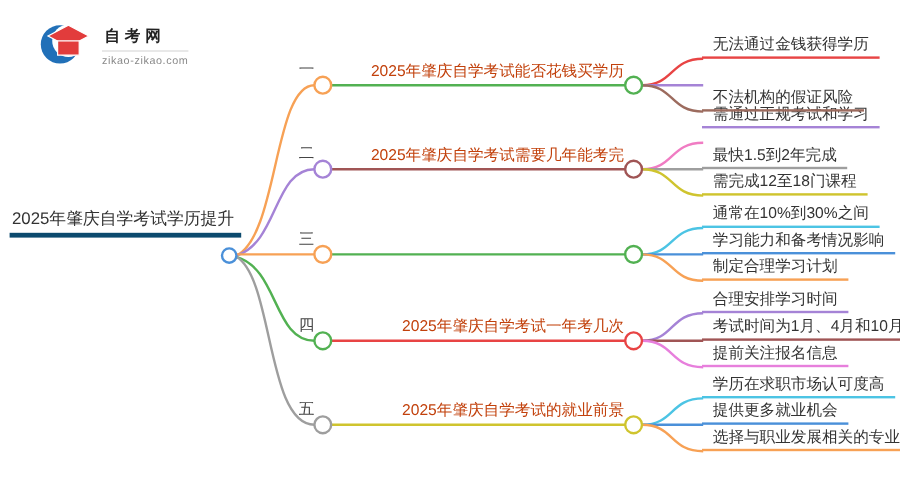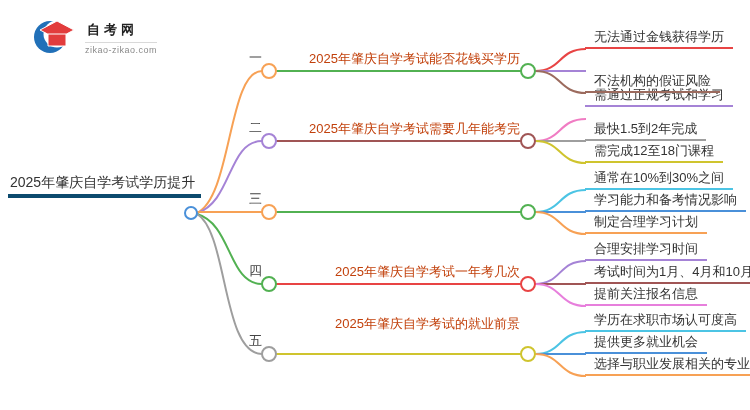--- a/index.html
+++ b/index.html
@@ -126,21 +126,21 @@
 
   <div class="node branch-num" style="right:488px;top:50px;">一</div>
   <div class="node branch-num" style="right:488px;top:120px;">二</div>
   <div class="node branch-num" style="right:488px;top:191px;">三</div>
   <div class="node branch-num" style="right:488px;top:263px;">四</div>
   <div class="node branch-num" style="right:488px;top:333px;">五</div>
 
   <div class="node topic" style="top:50px;">2025年肇庆自学考试能否花钱买学历</div>
   <div class="node topic" style="top:120px;">2025年肇庆自学考试需要几年能考完</div>
   <div class="node topic" style="top:263px;">2025年肇庆自学考试一年考几次</div>
-  <div class="node topic" style="top:315px;">2025年肇庆自学考试的就业前景</div>
+  <div class="node topic" style="top:333px;">2025年肇庆自学考试的就业前景</div>
 
   <div class="node leaf u-red" style="top:28px;">无法通过金钱获得学历</div>
   <div class="node leaf u-purple" style="top:50px;margin-top:36px;">需通过正规考试和学习</div>
   <div class="node leaf u-brown" style="top:72px;">不法机构的假证风险</div>
 
   <div class="node leaf u-grey" style="top:120px;">最快1.5到2年完成</div>
   <div class="node leaf u-olive" style="top:142px;">需完成12至18门课程</div>
 
   <div class="node leaf u-cyan" style="top:169px;">通常在10%到30%之间</div>
   <div class="node leaf u-orange" style="top:213px;">制定合理学习计划</div>

